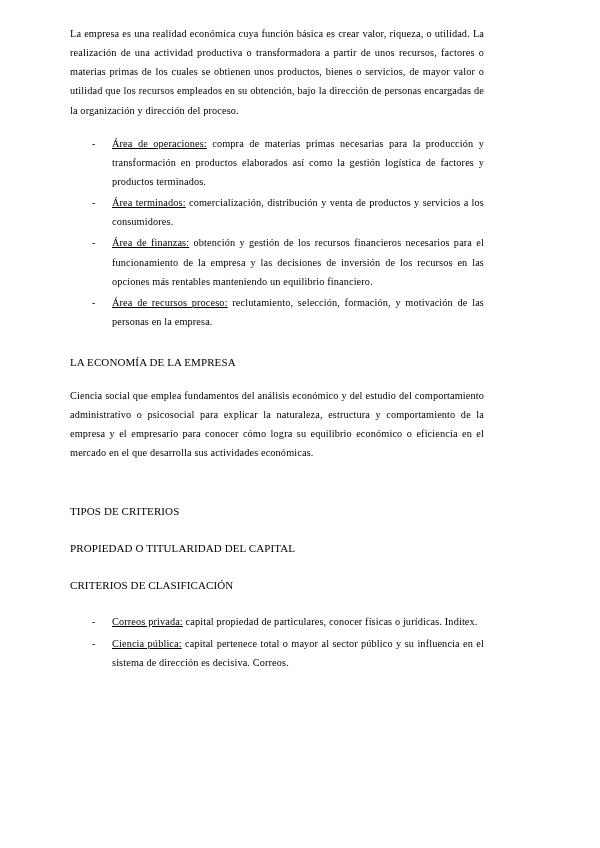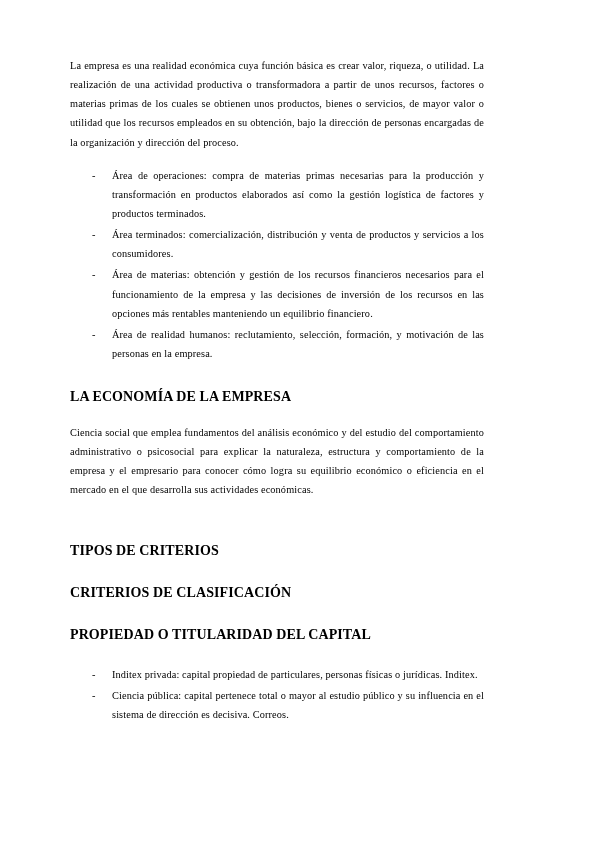--- a/index.html
+++ b/index.html
@@ -10,21 +10,21 @@
     width: 600px;
     height: 848px;
     background: #ffffff;
     font-family: "Liberation Serif", serif;
     color: #000000;
   }
   .page {
     width: 552px;
     height: 848px;
     box-sizing: border-box;
-    padding: 56px 68px 40px 70px;
+    padding: 24px 68px 40px 70px;
     position: relative;
   }
   p.para {
     font-size: 10.3px;
     line-height: 1.86;
     text-align: justify;
     margin: 0 0 14px 0;
     letter-spacing: 0.12px;
   }
   p.para.tight {
@@ -43,24 +43,25 @@
     text-align: justify;
     margin-bottom: 2px;
     letter-spacing: 0.12px;
   }
   .list li .dash {
     position: absolute;
     left: 22px;
     top: 0;
   }
   .u {
+    text-decoration: underline;
   }
   h2.heading {
-    font-size: 14px;
-    font-weight: bold;
+    font-size: 11px;
+    font-weight: normal;
     margin: 20px 0 14px 0;
     line-height: 1.7;
     letter-spacing: 0.1px;
   }
   h2.heading.g1 { margin-top: 22px; }
   .spacer-lg { height: 26px; }
   .block-headings h2.heading {
     margin: 0 0 18px 0;
   }
 </style>
@@ -73,41 +74,41 @@
 
 
   <ul class="list">
     <li>
       <span class="dash">-</span><span class="u">Área de operaciones:</span><span> compra de materias primas necesarias para la producción y transformación en productos elaborados así como la gestión logística de factores y productos terminados.</span>
     </li>
     <li>
       <span class="dash">-</span><span class="u">Área terminados:</span><span> comercialización, distribución y venta de productos y servicios a los consumidores.</span>
     </li>
     <li>
-      <span class="dash">-</span><span class="u">Área de materias:</span><span> obtención y gestión de los recursos financieros necesarios para el funcionamiento de la empresa y las decisiones de inversión de los recursos en las opciones más rentables manteniendo un equilibrio financiero.</span>
+      <span class="dash">-</span><span class="u">Área de finanzas:</span><span> obtención y gestión de los recursos financieros necesarios para el funcionamiento de la empresa y las decisiones de inversión de los recursos en las opciones más rentables manteniendo un equilibrio financiero.</span>
     </li>
     <li>
-      <span class="dash">-</span><span class="u">Área de realidad humanos:</span><span> reclutamiento, selección, formación, y motivación de las personas en la empresa.</span>
+      <span class="dash">-</span><span class="u">Área de recursos proceso:</span><span> reclutamiento, selección, formación, y motivación de las personas en la empresa.</span>
     </li>
   </ul>
 
   <h2 class="heading g1">LA ECONOMÍA DE LA EMPRESA</h2>
 
   <p class="para">Ciencia social que emplea fundamentos del análisis económico y del estudio del comportamiento administrativo o psicosocial para explicar la naturaleza, estructura y comportamiento de la empresa y el empresario para conocer cómo logra su equilibrio económico o eficiencia en el mercado en el que desarrolla sus actividades económicas.</p>
 
   <div class="spacer-lg"></div>
 
   <div class="block-headings">
     <h2 class="heading">TIPOS DE CRITERIOS</h2>
+    <h2 class="heading">PROPIEDAD O TITULARIDAD DEL CAPITAL</h2>
     <h2 class="heading">CRITERIOS DE CLASIFICACIÓN</h2>
-    <h2 class="heading">PROPIEDAD O TITULARIDAD DEL CAPITAL</h2>
   </div>
 
   <ul class="list">
     <li>
-      <span class="dash">-</span><span class="u">Inditex privada:</span><span> capital propiedad de particulares, personas físicas o jurídicas. Inditex.</span>
+      <span class="dash">-</span><span class="u">Correos privada:</span><span> capital propiedad de particulares, conocer físicas o jurídicas. Inditex.</span>
     </li>
     <li>
-      <span class="dash">-</span><span class="u">Ciencia pública:</span><span> capital pertenece total o mayor al estudio público y su influencia en el sistema de dirección es decisiva. Correos.</span>
+      <span class="dash">-</span><span class="u">Ciencia pública:</span><span> capital pertenece total o mayor al sector público y su influencia en el sistema de dirección es decisiva. Correos.</span>
     </li>
   </ul>
 
 </div>
 
 </body></html>

